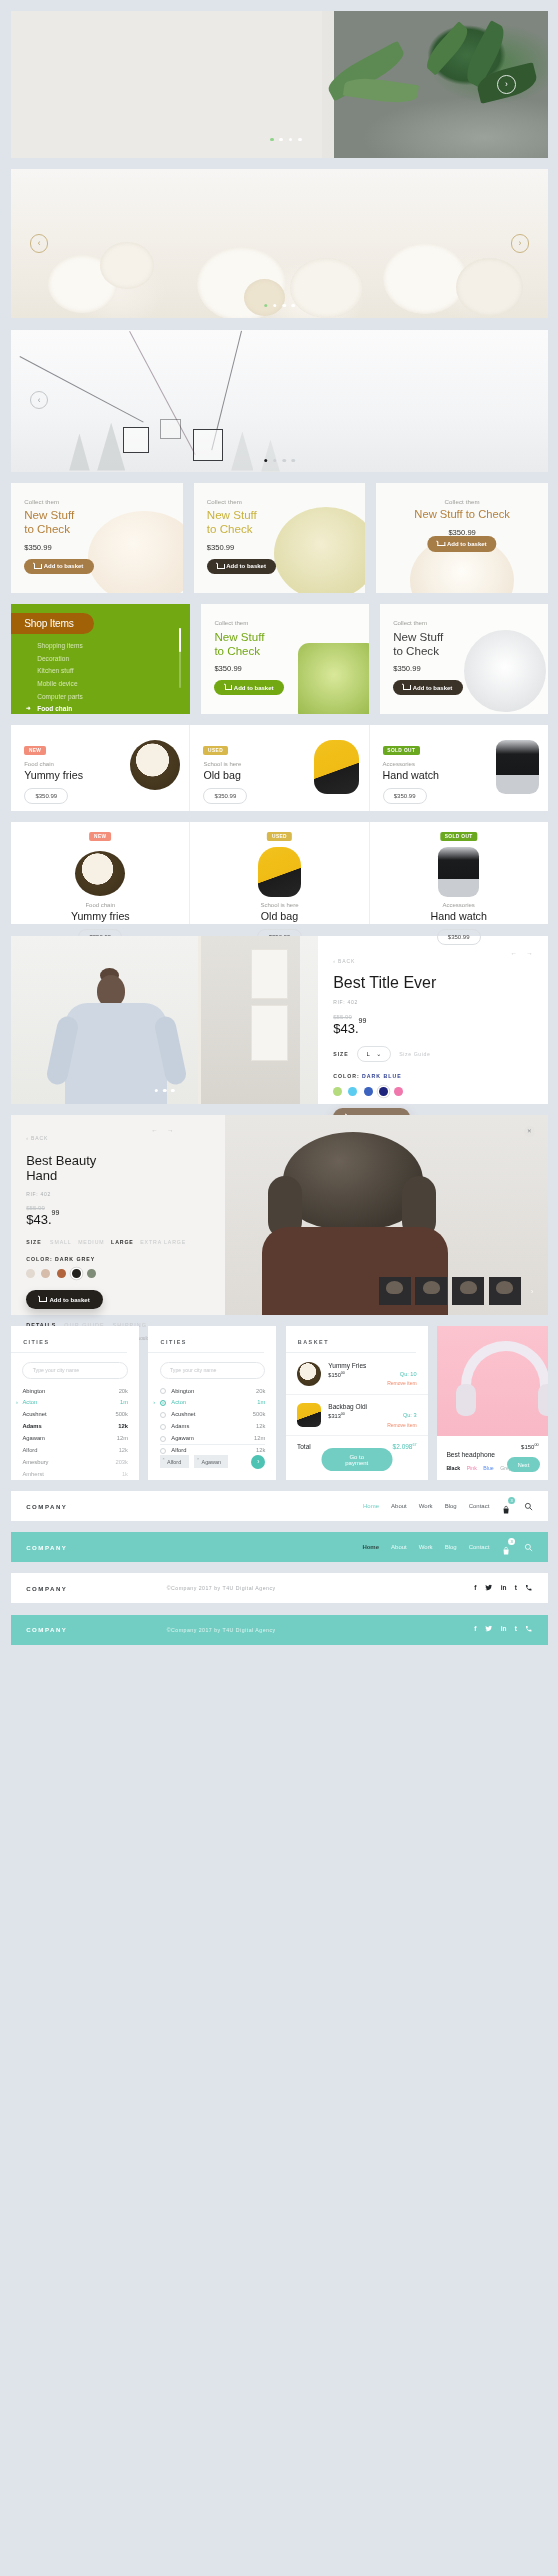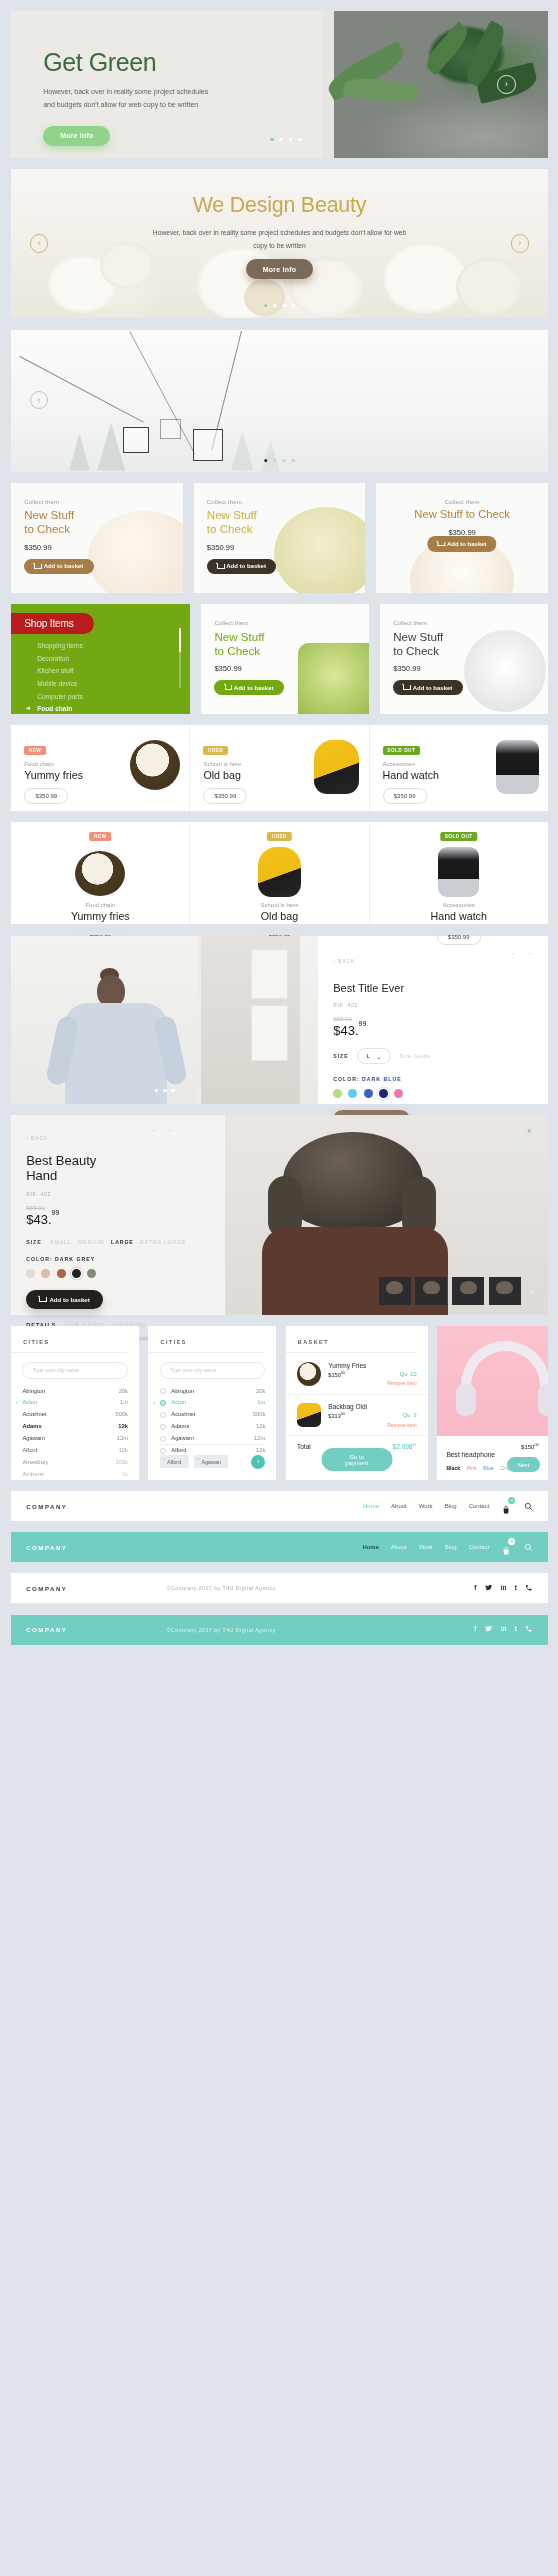--- a/index.html
+++ b/index.html
@@ -96,21 +96,21 @@
   .ccard.c3 .eyebrow, .ccard.c3 .ctitle, .ccard.c3 .cprice { padding-left:0; width:auto; }
   .ccard.c3 .btn-basket { left:50%; transform:translateX(-50%); bottom:41px; }
   .cimg { position:absolute; border-radius:50%; }
   .cart-ico { display:inline-block; width:5.6px;height:4.7px;position:relative;}
   .cart-ico::before{content:"";position:absolute;left:0;top:0;width:5.6px;height:3.7px;border:0.9px solid #fff;border-top:none;}
   .cart-ico::after{content:"";position:absolute;left:-0.9px;top:-0.9px;width:1.9px;height:0.9px;background:#fff;transform:rotate(35deg);}
 
   
   .shoprow { display:flex; gap:11.2px; }
   .shoppanel { width:179px; background:#72a812; position:relative; height:110px; overflow:hidden;}
-  .shoptab { background:#b91c1c; color:#fff; font-size:10.2px; font-weight:400;
+  .shoptab { background:#a16207; color:#fff; font-size:10.2px; font-weight:400;
     display:inline-block; padding:4.7px 20.5px 4.7px 13px; border-radius:0 13px 13px 0; margin-top:9.3px; letter-spacing:-0.2px;}
   .shoplist { padding:6.5px 0 0 26px; }
   .shopitem { font-size:6.5px; color:#d5e7b4; line-height:1.95; position:relative; cursor:pointer; letter-spacing:0.05px;}
   .shopitem.active { color:#fff; font-weight:700; }
   .shopitem.active::before { content:"➜"; position:absolute; left:-11.2px; top:0px; font-size:5.6px; color:#fff;}
   .shopscroll { position:absolute; right:9.3px; top:24px; width:1.9px; height:60px; background:rgba(255,255,255,.28); border-radius:1.9px;}
   .shopscroll i { display:block; width:1.9px;height:24px;background:#fff;border-radius:1.9px;}
   .shopcard { flex:1; background:#fcfcfa; position:relative; height:110px; overflow:hidden;}
   .shopcard .eyebrow { font-size:6.1px;color:#9b9b98;padding:15px 0 0 13px;}
   .shopcard .ctitle{ font-size:11.6px;font-weight:400;line-height:1.2;padding:3.7px 0 0 13px;width:74px;}
@@ -146,21 +146,21 @@
     background: linear-gradient(180deg,#e4e2dd,#d8d5cf); border-left:3.7px solid #efece6; }
   .wpane { position:absolute; background:#f6f5f2; border:1.9px solid #e7e4dd; }
   .woman-head { position:absolute; left:86px; top:39px; width:28px;height:32px;border-radius:50% 50% 45% 45%; background:#6a5347;}
   .woman-bun  { position:absolute; left:89px; top:32px; width:18.6px;height:15px;border-radius:50%; background:#5b4539;}
   .woman-body { position:absolute; left:54px; top:67px; width:102px;height:101px;border-radius:22.3px 22.3px 0 0; background:#cfd8e2;}
   .woman-arm  { position:absolute; width:20.5px;height:69px;border-radius:11.2px; background:#c6d0dc;}
   .detail-dots { position:absolute; left:50%; transform:translateX(-50%); bottom:11.2px; display:flex; gap:4.7px;}
   .detail-info { flex:1; padding:13px 15px 0 15px; position:relative; }
   .back-link { font-size:5px; letter-spacing:0.9px; color:#b9bcbe; cursor:pointer; }
   .nav-arrows { position:absolute; right:15px; top:13px; display:flex; gap:9.3px; color:#c4c7c9; font-size:6.5px; cursor:pointer;}
-  .d-title { font-size:11px; font-weight:400; line-height:1.15; color:#1c1c1c; margin-top:16px;}
+  .d-title { font-size:16px; font-weight:400; line-height:1.15; color:#1c1c1c; margin-top:8px;}
   .d-rif { font-size:5px; letter-spacing:0.7px; color:#a9adb0; margin-top:7.4px;}
   .d-old { font-size:6.1px; color:#c3c6c8; text-decoration:line-through; margin-top:7.4px;}
   .d-price { font-size:13px; font-weight:400; color:#141414; margin-top:0.9px;}
   .d-price sup { font-size:7px; top:-.55em; position:relative;}
   .d-sizerow { display:flex; align-items:center; gap:8.4px; margin-top:10.2px; }
   .d-lab { font-size:5.2px; font-weight:700; letter-spacing:1px; color:#3a3a3a;}
   .size-sel { display:flex; align-items:center; gap:6.5px; border:0.9px solid #dfe2e4; border-radius:18.6px; padding:3.7px 8.4px; font-size:6px; color:#2a2a2a; cursor:pointer;}
   .size-guide { font-size:5.2px; letter-spacing:0.6px; color:#c2c5c7; cursor:pointer;}
   .d-colorlab { font-size:5.2px; letter-spacing:1px; margin-top:11.2px; color:#3a3a3a; font-weight:700;}
   .d-colorlab b { color:#2a3b8f; }
@@ -266,50 +266,40 @@
 
   <div class="block">
     <div class="hero1">
       <div class="hero1-img">
         <div class="hero1-leaf l1"></div>
           <div class="hero1-leaf l2"></div>
         <div class="hero1-leaf l3"></div>
           <div class="hero1-leaf l4"></div>
         <div class="hero1-leaf l5"></div>
       </div>
-      <div class="hero1-body">
-        <div class="h1-title">Get Green</div>
-        <div class="h1-text">However, back over in reality some project schedules and budgets don't allow for web copy to be written</div>
-        <button class="btn-pill btn-green">More Info</button>
-      </div>
       <div class="arrow-circ" style="right:32px;top:64px;">›</div>
       <div class="dots" style="left:259px;bottom:17px;">
         <span class="dot on"></span>
         <span class="dot"></span>
         <span class="dot"></span>
         <span class="dot"></span>
       </div>
     </div>
   </div>
 
   <div class="block">
     <div class="hero2">
       <div>
         <div class="petal" style="left:37px;top:86px;width:69px;height:58px;"></div>
         <div class="petal" style="left:89px;top:73px;width:54px;height:47px;background:#f6f2ea;"></div>
         <div class="petal" style="left:186px;top:78px;width:89px;height:74px;"></div>
         <div class="petal" style="left:279px;top:89px;width:73px;height:60px;background:#f7f4ed;"></div>
         <div class="petal" style="left:372px;top:74px;width:84px;height:71px;"></div>
         <div class="petal" style="left:445px;top:89px;width:67px;height:58px;background:#f4f0e8;"></div>
         <div class="petal" style="left:233px;top:110px;width:41px;height:37px;background:#ede4cf;"></div>
-      </div>
-      <div class="hero2-body">
-        <div class="h2-title">We Design Beauty</div>
-        <div class="h2-text">However, back over in reality some project schedules and budgets don't allow for web copy to be written</div>
-        <button class="btn-pill btn-brown">More Info</button>
       </div>
       <div class="arrow-circ gold" style="left:18.6px;top:65px;">‹</div>
       <div class="arrow-circ gold" style="right:18.6px;top:65px;">›</div>
       <div class="dots" style="left:50%;transform:translateX(-50%);bottom:11.2px;">
         <span class="dot on"></span>
         <span class="dot"></span>
         <span class="dot"></span>
         <span class="dot"></span>
       </div>
     </div>

